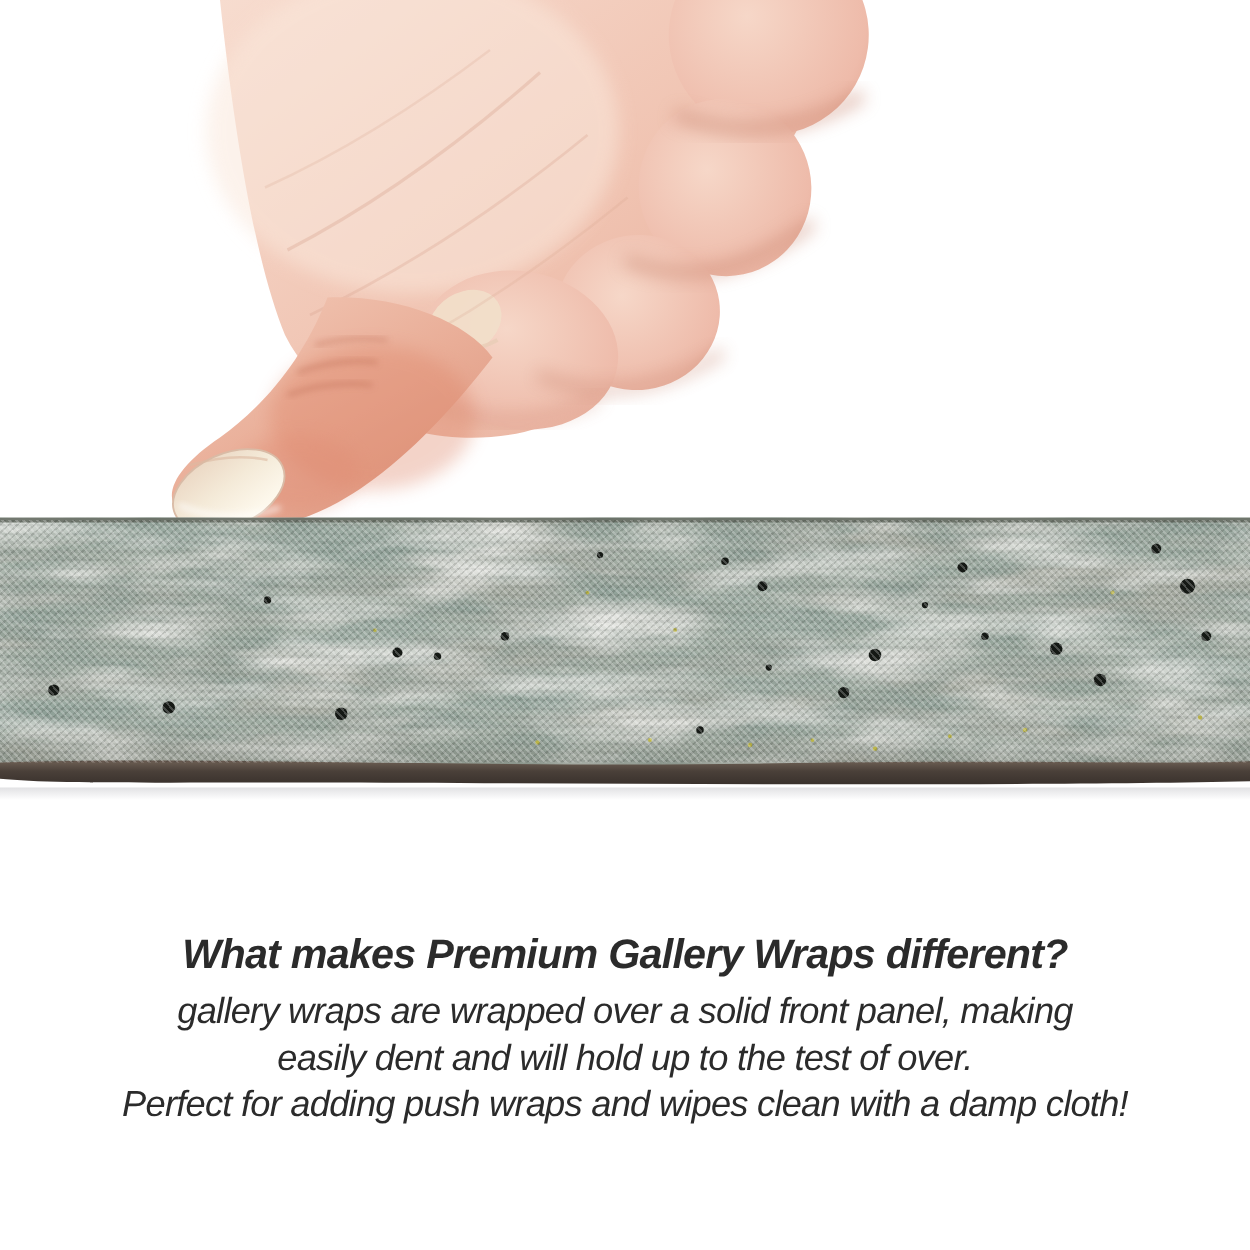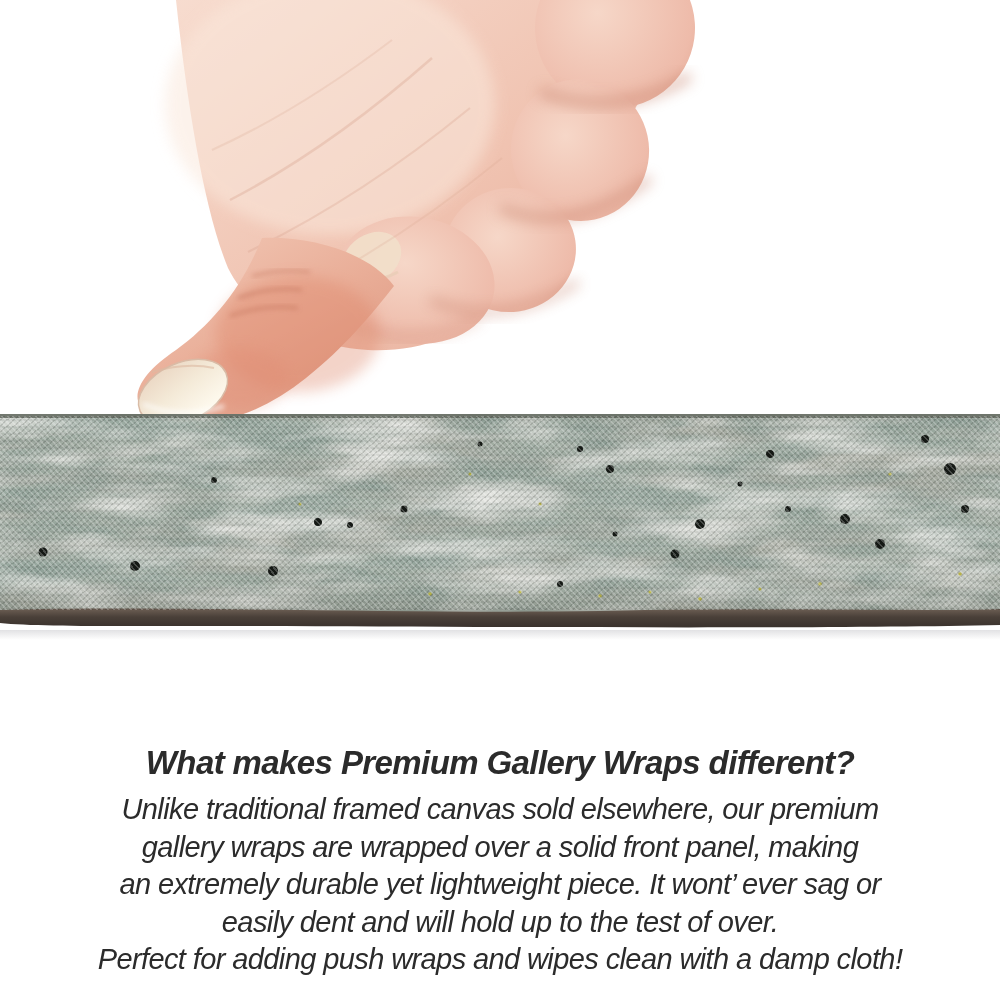--- a/index.html
+++ b/index.html
@@ -204,21 +204,19 @@
       <path d="M 0,196 C 150,191 400,200 600,197 C 800,193 920,198 1000,195
            L 1000,211 C 820,215 500,213 250,212 C 120,212 40,213 0,209 Z" fill="url(#edgeGrad)"></path>
     </svg>
     <div class="weave"></div>
     <div class="strip-shadow"></div>
   </div>
 
   <div class="info">
     <h2>What makes Premium Gallery Wraps different?</h2>
     <div class="body-lines">
-      <div>Unlike traditional framed canvas sold elsewhere, our premium</div>
       <div>gallery wraps are wrapped over a solid front panel, making</div>
-      <div>an extremely durable yet lightweight piece. It wont’ ever sag or</div>
       <div>easily dent and will hold up to the test of over.</div>
       <div>Perfect for adding push wraps and wipes clean with a damp cloth!</div>
     </div>
   </div>
 
 </div>
 
 </body></html>

